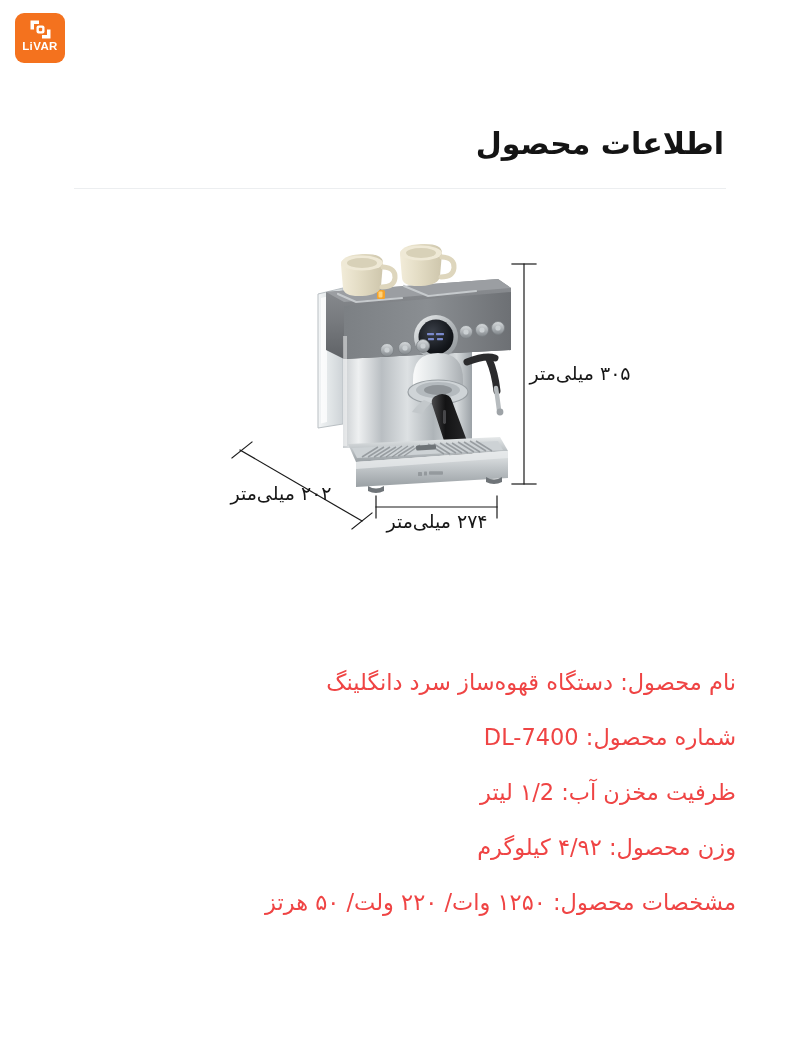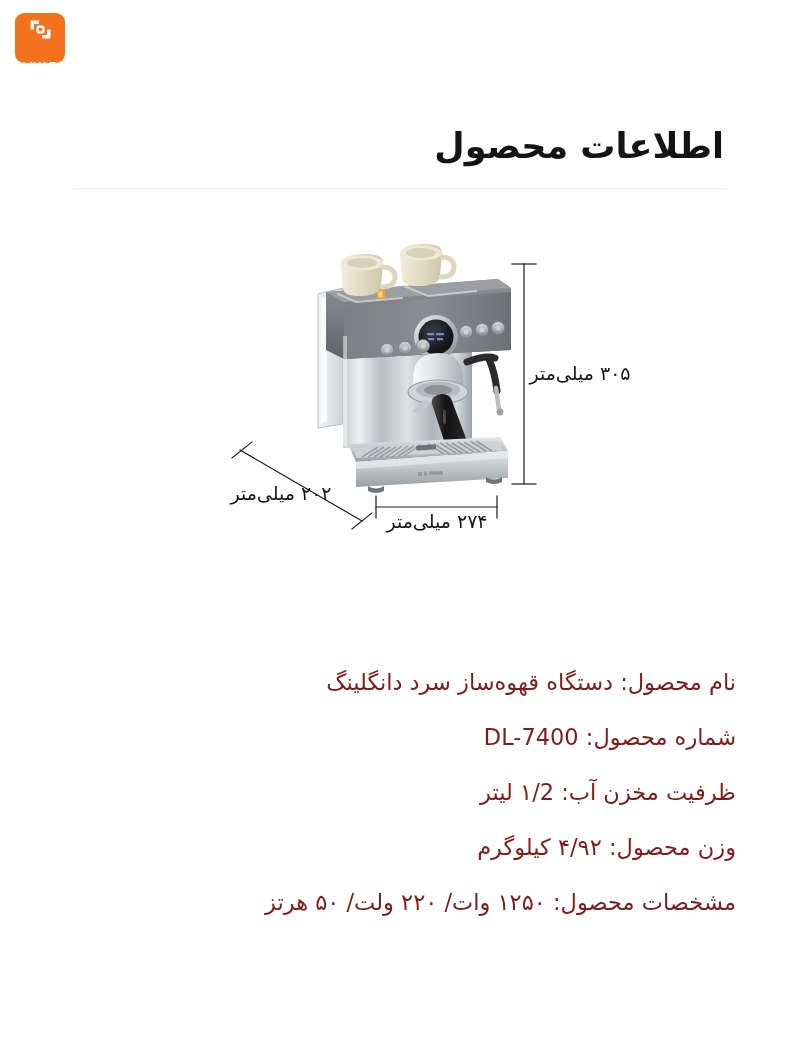--- a/index.html
+++ b/index.html
@@ -39,32 +39,32 @@
     height: 21px;
     position: relative;
   }
   .brand-mark svg { display: block; }
   .brand-text {
     color: #ffffff;
     font-size: 11.5px;
     font-weight: 700;
     letter-spacing: 0.4px;
     line-height: 1;
-    margin-top: 21px;
+    margin-top: 1px;
     font-family: "Liberation Sans", sans-serif;
   }
 
   
   .page-title {
     position: absolute;
     top: 124px;
     left: 0;
     right: 76px;
     text-align: right;
-    font-size: 35px;
+    font-size: 30px;
     font-weight: 700;
     color: #141414;
     line-height: 1.3;
     letter-spacing: 0.2px;
   }
 
   .title-divider {
     position: absolute;
     top: 188px;
     left: 74px;
@@ -87,21 +87,21 @@
   .spec-list {
     position: absolute;
     top: 655px;
     left: 64px;
     right: 64px;
     text-align: right;
   }
   .spec-line {
     font-size: 22.5px;
     line-height: 55px;
-    color: #7f1d1d;
+    color: #ef4444;
     white-space: nowrap;
     font-weight: 400;
   }
 </style>
 </head>
 <body>
 
 <div class="brand-logo">
   <span class="brand-mark">
     <svg viewBox="0 0 23 21" width="23" height="21" aria-hidden="true">

